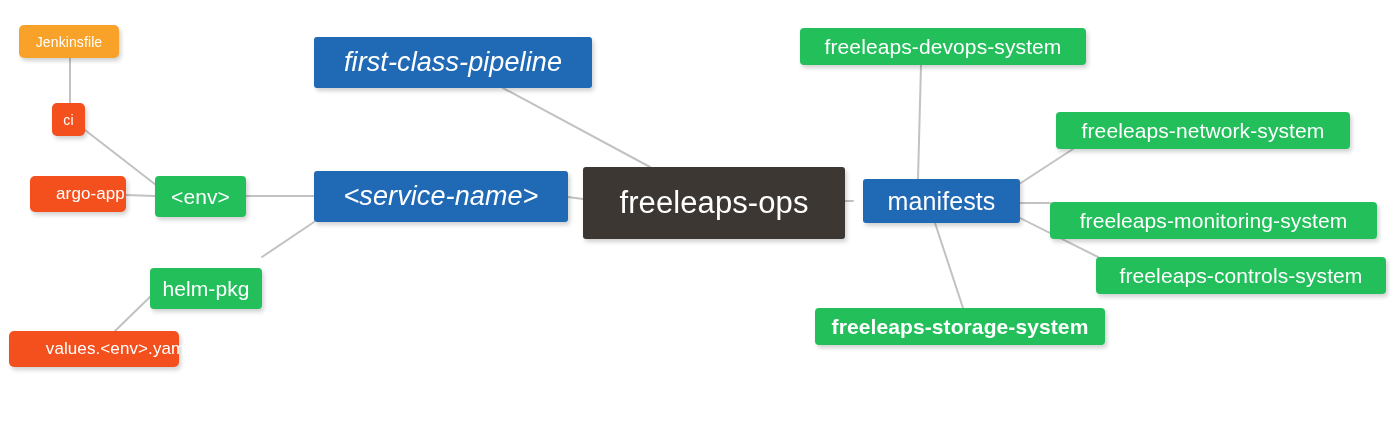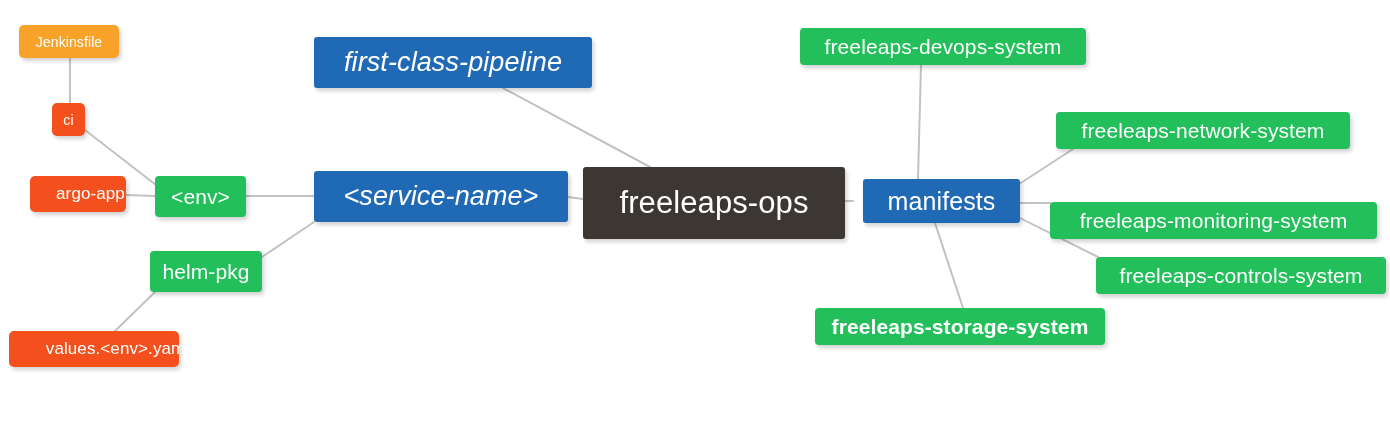--- a/index.html
+++ b/index.html
@@ -97,21 +97,21 @@
       </div>
       <div class="mm-node leaf-red sz-xxs" style="left: 52px; top: 103px; width: 33px; height: 33px;">
         <span>ci</span>
       </div>
       <div class="mm-node leaf-red sz-xs" style="left: 30px; top: 176px; width: 96px; height: 36px; padding-left: 25px;">
         <span>argo-app</span>
       </div>
       <div class="mm-node leaf-green sz-sm" style="left: 155px; top: 176px; width: 91px; height: 41px;">
         <span>&lt;env&gt;</span>
       </div>
-      <div class="mm-node leaf-green sz-sm" style="left: 150px; top: 251px; width: 112px; height: 41px;">
+      <div class="mm-node leaf-green sz-sm" style="left: 150px; top: 268px; width: 112px; height: 41px;">
         <span>helm-pkg</span>
       </div>
       <div class="mm-node leaf-red sz-xs" style="left: 9px; top: 331px; width: 170px; height: 36px; padding-left: 47px;">
         <span>values.&lt;env&gt;.yaml</span>
       </div>
       <div class="mm-node branch sz-lg" style="left: 314px; top: 37px; width: 278px; height: 51px;">
         <span>first-class-pipeline</span>
       </div>
       <div class="mm-node branch sz-lg" style="left: 314px; top: 171px; width: 254px; height: 51px;">
         <span>&lt;service-name&gt;</span>

